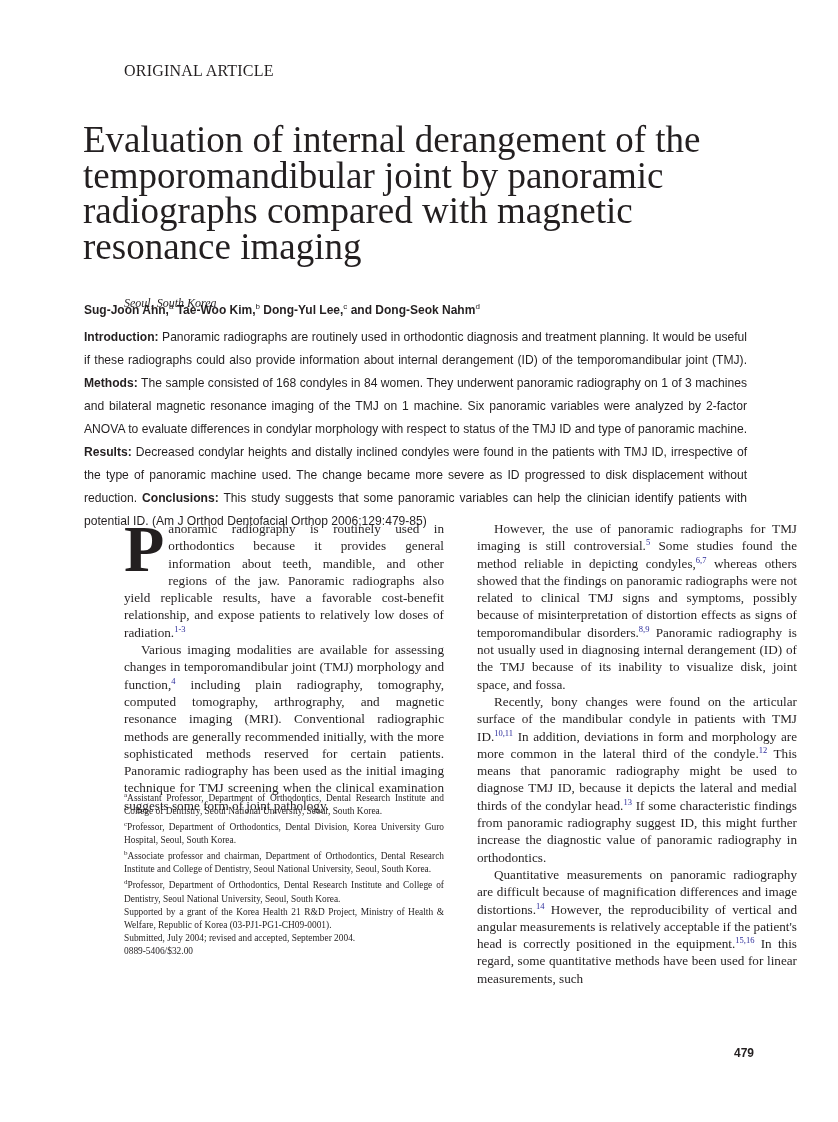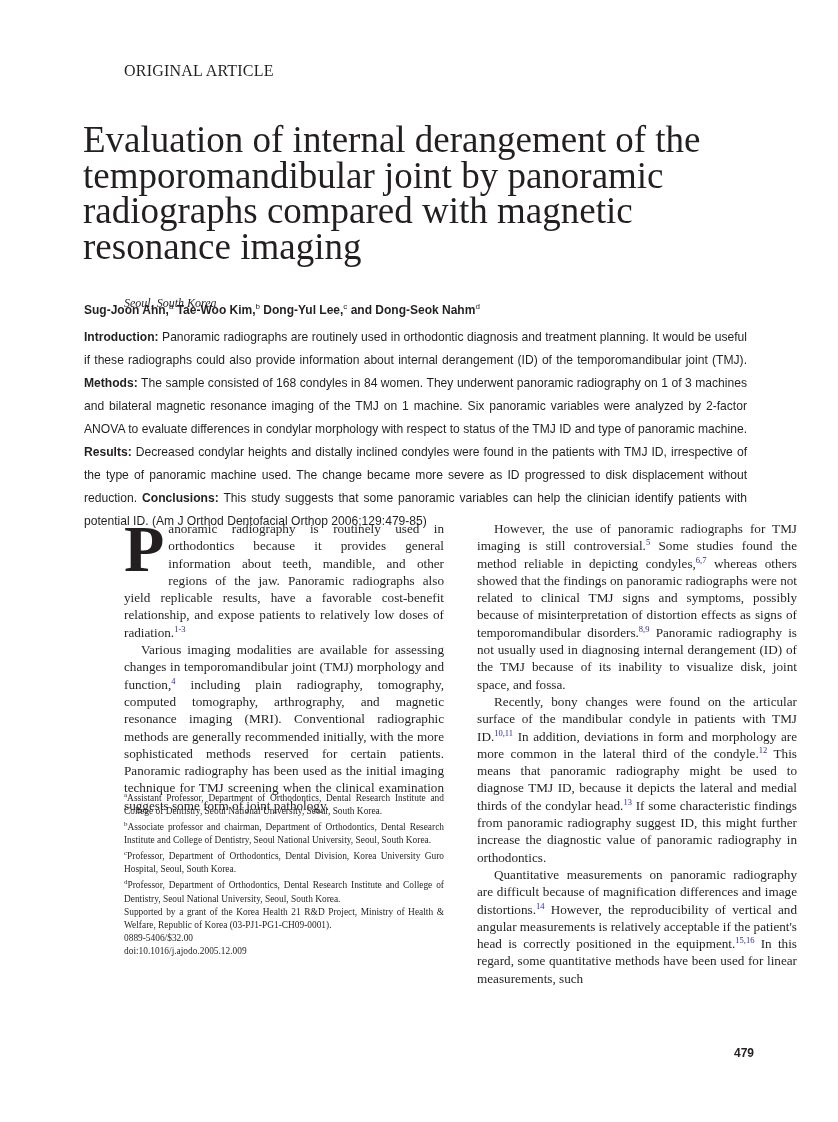--- a/index.html
+++ b/index.html
@@ -45,26 +45,26 @@
   <p class="first">
     <span class="dropcap">P</span><span>anoramic radiography is routinely used in orthodontics because it provides general information about teeth, mandible, and other regions of the jaw. Panoramic radiographs also yield replicable results, have a favorable cost-benefit relationship, and expose patients to relatively low doses of radiation.</span><sup class="ref">1-3</sup>
   </p>
   <p>
     <span>Various imaging modalities are available for assessing changes in temporomandibular joint (TMJ) morphology and function,</span><sup class="ref">4</sup><span> including plain radiography, tomography, computed tomography, arthrography, and magnetic resonance imaging (MRI). Conventional radiographic methods are generally recommended initially, with the more sophisticated methods reserved for certain patients. Panoramic radiography has been used as the initial imaging technique for TMJ screening when the clinical examination suggests some form of joint pathology.</span>
   </p>
 </div>
 
 <div class="footnotes serif">
   <p><sup>a</sup><span>Assistant Professor, Department of Orthodontics, Dental Research Institute and College of Dentistry, Seoul National University, Seoul, South Korea.</span></p>
+  <p><sup>c</sup><span>Professor, Department of Orthodontics, Dental Division, Korea University Guro Hospital, Seoul, South Korea.</span></p>
   <p><sup>b</sup><span>Associate professor and chairman, Department of Orthodontics, Dental Research Institute and College of Dentistry, Seoul National University, Seoul, South Korea.</span></p>
-  <p><sup>c</sup><span>Professor, Department of Orthodontics, Dental Division, Korea University Guro Hospital, Seoul, South Korea.</span></p>
   <p><sup>d</sup><span>Professor, Department of Orthodontics, Dental Research Institute and College of Dentistry, Seoul National University, Seoul, South Korea.</span></p>
   <p>Supported by a grant of the Korea Health 21 R&amp;D Project, Ministry of Health &amp; Welfare, Republic of Korea (03-PJ1-PG1-CH09-0001).</p>
+  <p>Submitted, July 2004; revised and accepted, September 2004.</p>
   <p>0889-5406/$32.00</p>
-  <p>doi:10.1016/j.ajodo.2005.12.009</p>
 </div>
 
 <div class="col col-right serif">
   <p>
     <span>However, the use of panoramic radiographs for TMJ imaging is still controversial.</span><sup class="ref">5</sup><span> Some studies found the method reliable in depicting condyles,</span><sup class="ref">6,7</sup><span> whereas others showed that the findings on panoramic radiographs were not related to clinical TMJ signs and symptoms, possibly because of misinterpretation of distortion effects as signs of temporomandibular disorders.</span><sup class="ref">8,9</sup><span> Panoramic radiography is not usually used in diagnosing internal derangement (ID) of the TMJ because of its inability to visualize disk, joint space, and fossa.</span>
   </p>
   <p>
     <span>Recently, bony changes were found on the articular surface of the mandibular condyle in patients with TMJ ID.</span><sup class="ref">10,11</sup><span> In addition, deviations in form and morphology are more common in the lateral third of the condyle.</span><sup class="ref">12</sup><span> This means that panoramic radiography might be used to diagnose TMJ ID, because it depicts the lateral and medial thirds of the condylar head.</span><sup class="ref">13</sup><span> If some characteristic findings from panoramic radiography suggest ID, this might further increase the diagnostic value of panoramic radiography in orthodontics.</span>
   </p>
   <p>

